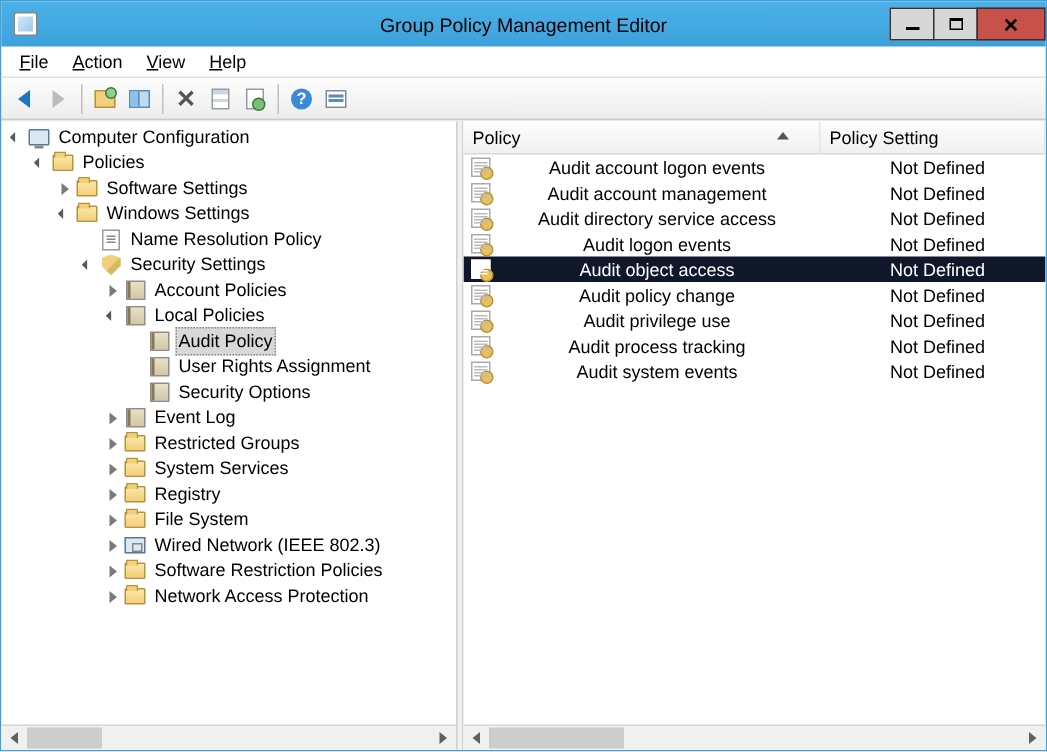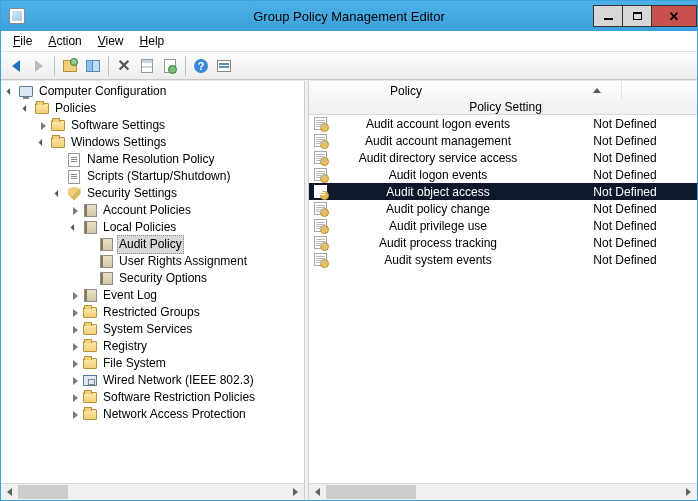--- a/index.html
+++ b/index.html
@@ -172,26 +172,25 @@
   .i-folder::before{content:"";position:absolute;left:0;top:-3px;width:6px;height:3px;background:#f2cf7a;border:1px solid #b8923a;border-bottom:none;border-radius:1px 1px 0 0;}
   .i-script { width:12px;height:14px;background:#fff;border:1px solid #999;position:relative;}
   .i-script::after{content:"";position:absolute;left:2px;right:2px;top:3px;height:1px;background:#888;box-shadow:0 2px 0 #888,0 4px 0 #888;}
   .i-shield { width:13px;height:14px;background:linear-gradient(135deg,#f2cf7a 50%,#d8b860 50%);clip-path:polygon(50% 0,100% 18%,100% 55%,50% 100%,0 55%,0 18%);border:0;}
   .i-book { width:13px;height:13px;background:linear-gradient(#e8e0c8,#d0c8a8);border:1px solid #988;position:relative;}
   .i-book::before{content:"";position:absolute;left:0;top:0;bottom:0;width:2px;background:#887850;}
   .i-net { width:14px;height:11px;background:#dce8f4;border:1px solid #5a7a9a;position:relative;}
   .i-net::after{content:"";position:absolute;left:4px;top:3px;width:5px;height:4px;border:1px solid #888;}
   
   .list-header {
-    height:34px;
+    height:22px;
     display:flex;
     background:linear-gradient(#fdfdfd,#f0f0f0);
     border-bottom:1px solid #d8d8d8;
-    align-items:center;
-    flex-direction:column;
+    align-items:flex-end;
   }
   .col {
     padding-left:6px;
     height:100%;
     display:flex;
     align-items:center;
     border-right:1px solid #e4e4e4;
     position:relative;
   }
   .col-policy { width: 238px;}
@@ -356,29 +355,20 @@
                         <li>
                             <div class="node">
                           <span class="exp none"></span>
                           <span class="nico">
                                 <span class="i-script"></span>
                               </span>
                           <span class="nlabel">Name Resolution Policy</span>
                         </div>
                           </li>
                         <li>
-                            <div class="node">
-                          <span class="exp none"></span>
-                          <span class="nico">
-                                <span class="i-script"></span>
-                              </span>
-                          <span class="nlabel">Scripts (Startup/Shutdown)</span>
-                        </div>
-                          </li>
-                        <li>
                           <div class="node">
                             <span class="exp open">
                                 <span class="tri"></span>
                               </span>
                             <span class="nico">
                                 <span class="i-shield"></span>
                               </span>
                             <span class="nlabel">Security Settings</span>
                           </div>
                           <ul>

